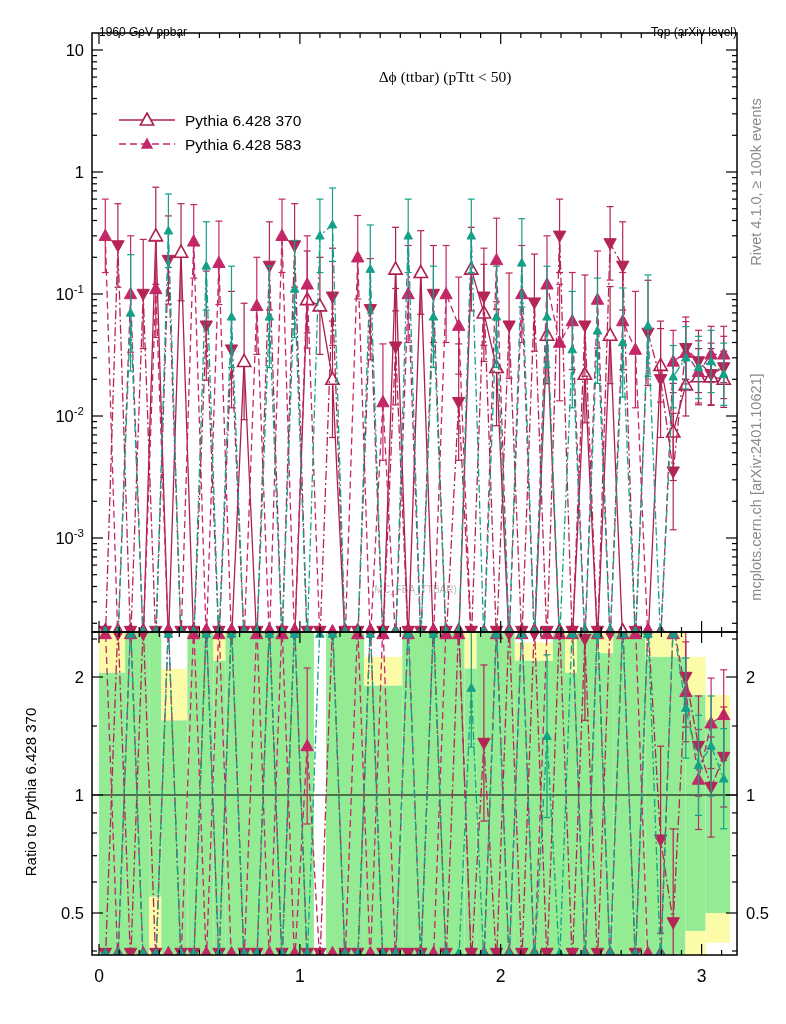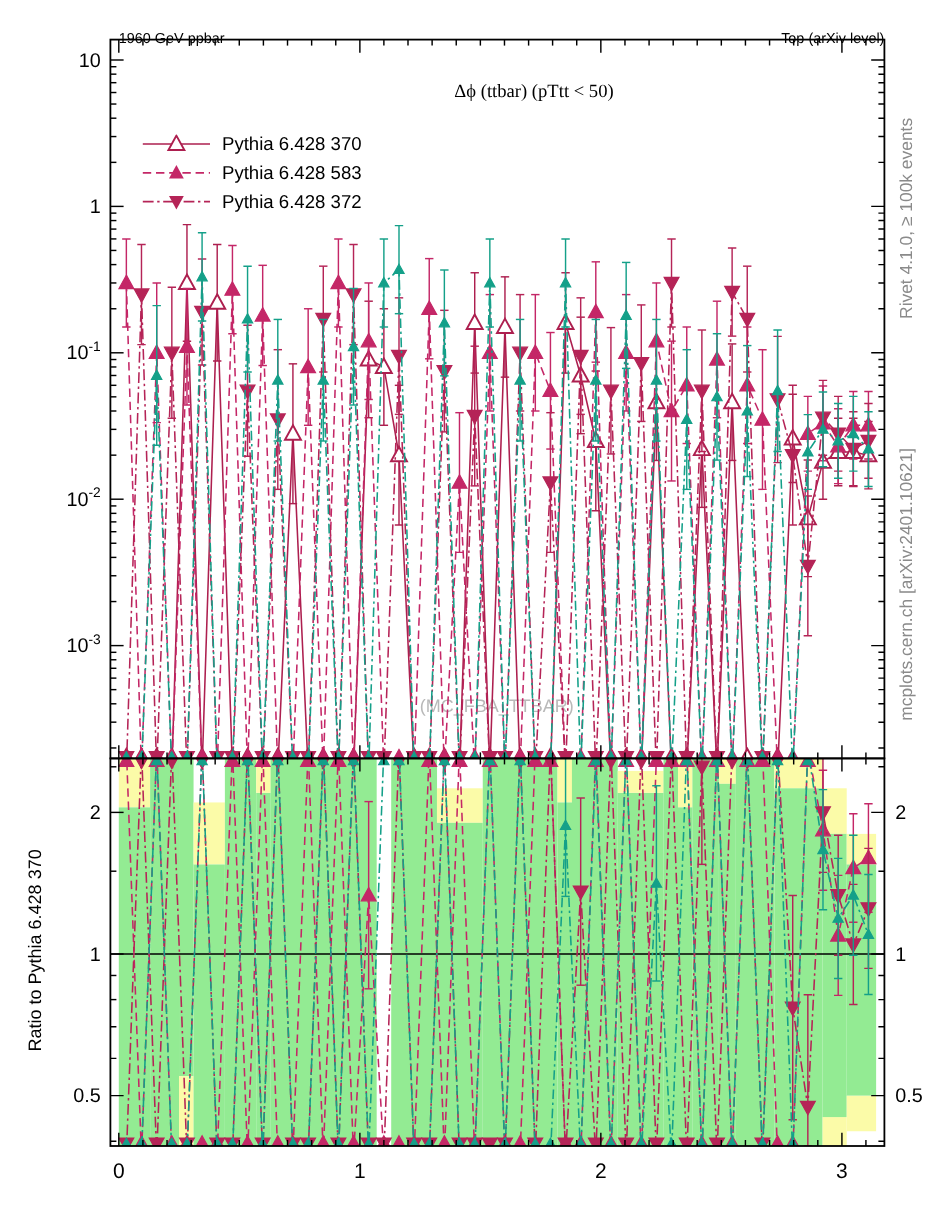--- a/index.html
+++ b/index.html
@@ -4,21 +4,21 @@
 <style>
   html,body{margin:0;padding:0;background:#fff;}
   #page{position:relative;width:786px;height:1024px;background:#fff;overflow:hidden;
         font-family:"Liberation Sans",sans-serif;color:#000;}
   .hdr{position:absolute;top:25px;font-size:12px;white-space:nowrap;}
   #hdr-left{left:99px;}
   #hdr-right{right:49px;}
   #plot-title{position:absolute;left:445px;top:68px;transform:translateX(-50%);
               font-size:15.5px;white-space:nowrap;font-family:Liberation Serif, serif;}
   #watermark{position:absolute;left:414px;top:589px;transform:translate(-50%,-50%);
-             font-size:15px;color:#b9b9b9;white-space:nowrap;z-index:0;}
+             font-size:10px;color:#b9b9b9;white-space:nowrap;z-index:0;}
   #chart-svg{position:absolute;left:0;top:0;z-index:1;}
   #legend{position:absolute;left:118px;top:112px;z-index:2;}
   .leg-row{display:flex;height:24px;}
   .leg-label{font-size:15.5px;margin-left:9px;white-space:nowrap;}
   .vtext{position:absolute;white-space:nowrap;font-size:14.5px;color:#8a8a8a;z-index:2;}
   #credit-top{left:756px;top:182px;transform:translate(-50%,-50%) rotate(-90deg);}
   #credit-bottom{left:756px;top:487px;transform:translate(-50%,-50%) rotate(-90deg);}
   #ratio-ylabel{position:absolute;left:30px;top:792px;transform:translate(-50%,-50%) rotate(-90deg);
                 font-size:15px;color:#000;white-space:nowrap;z-index:2;}
 </style>
@@ -1051,24 +1051,17 @@
         </svg>
         <span class="leg-label">Pythia 6.428 370</span>
       </div>
       <div class="leg-row">
         <svg width="58" height="16">
           <line x1="1" y1="8" x2="57" y2="8" stroke="#c42767" stroke-width="1.4" stroke-dasharray="7,4"></line>
           <path d="M29 1.5 L35.175 12.68 L22.825 12.68 Z" fill="#c42767"></path>
         </svg>
         <span class="leg-label">Pythia 6.428 583</span>
       </div>
-      <div class="leg-row">
-        <svg width="58" height="16">
-          <line x1="1" y1="8" x2="57" y2="8" stroke="#b52457" stroke-width="1.4" stroke-dasharray="9,3,2,3"></line>
-          <path d="M29 14.5 L35.175 3.3200000000000003 L22.825 3.3200000000000003 Z" fill="#b52457"></path>
-        </svg>
-        <span class="leg-label">Pythia 6.428 372</span>
-      </div>
     </div>
   <div class="vtext" id="credit-top">Rivet 4.1.0, ≥ 100k events</div>
   <div class="vtext" id="credit-bottom">mcplots.cern.ch [arXiv:2401.10621]</div>
   <div id="ratio-ylabel">Ratio to Pythia 6.428 370</div>
 </div>
 
 </body></html>

